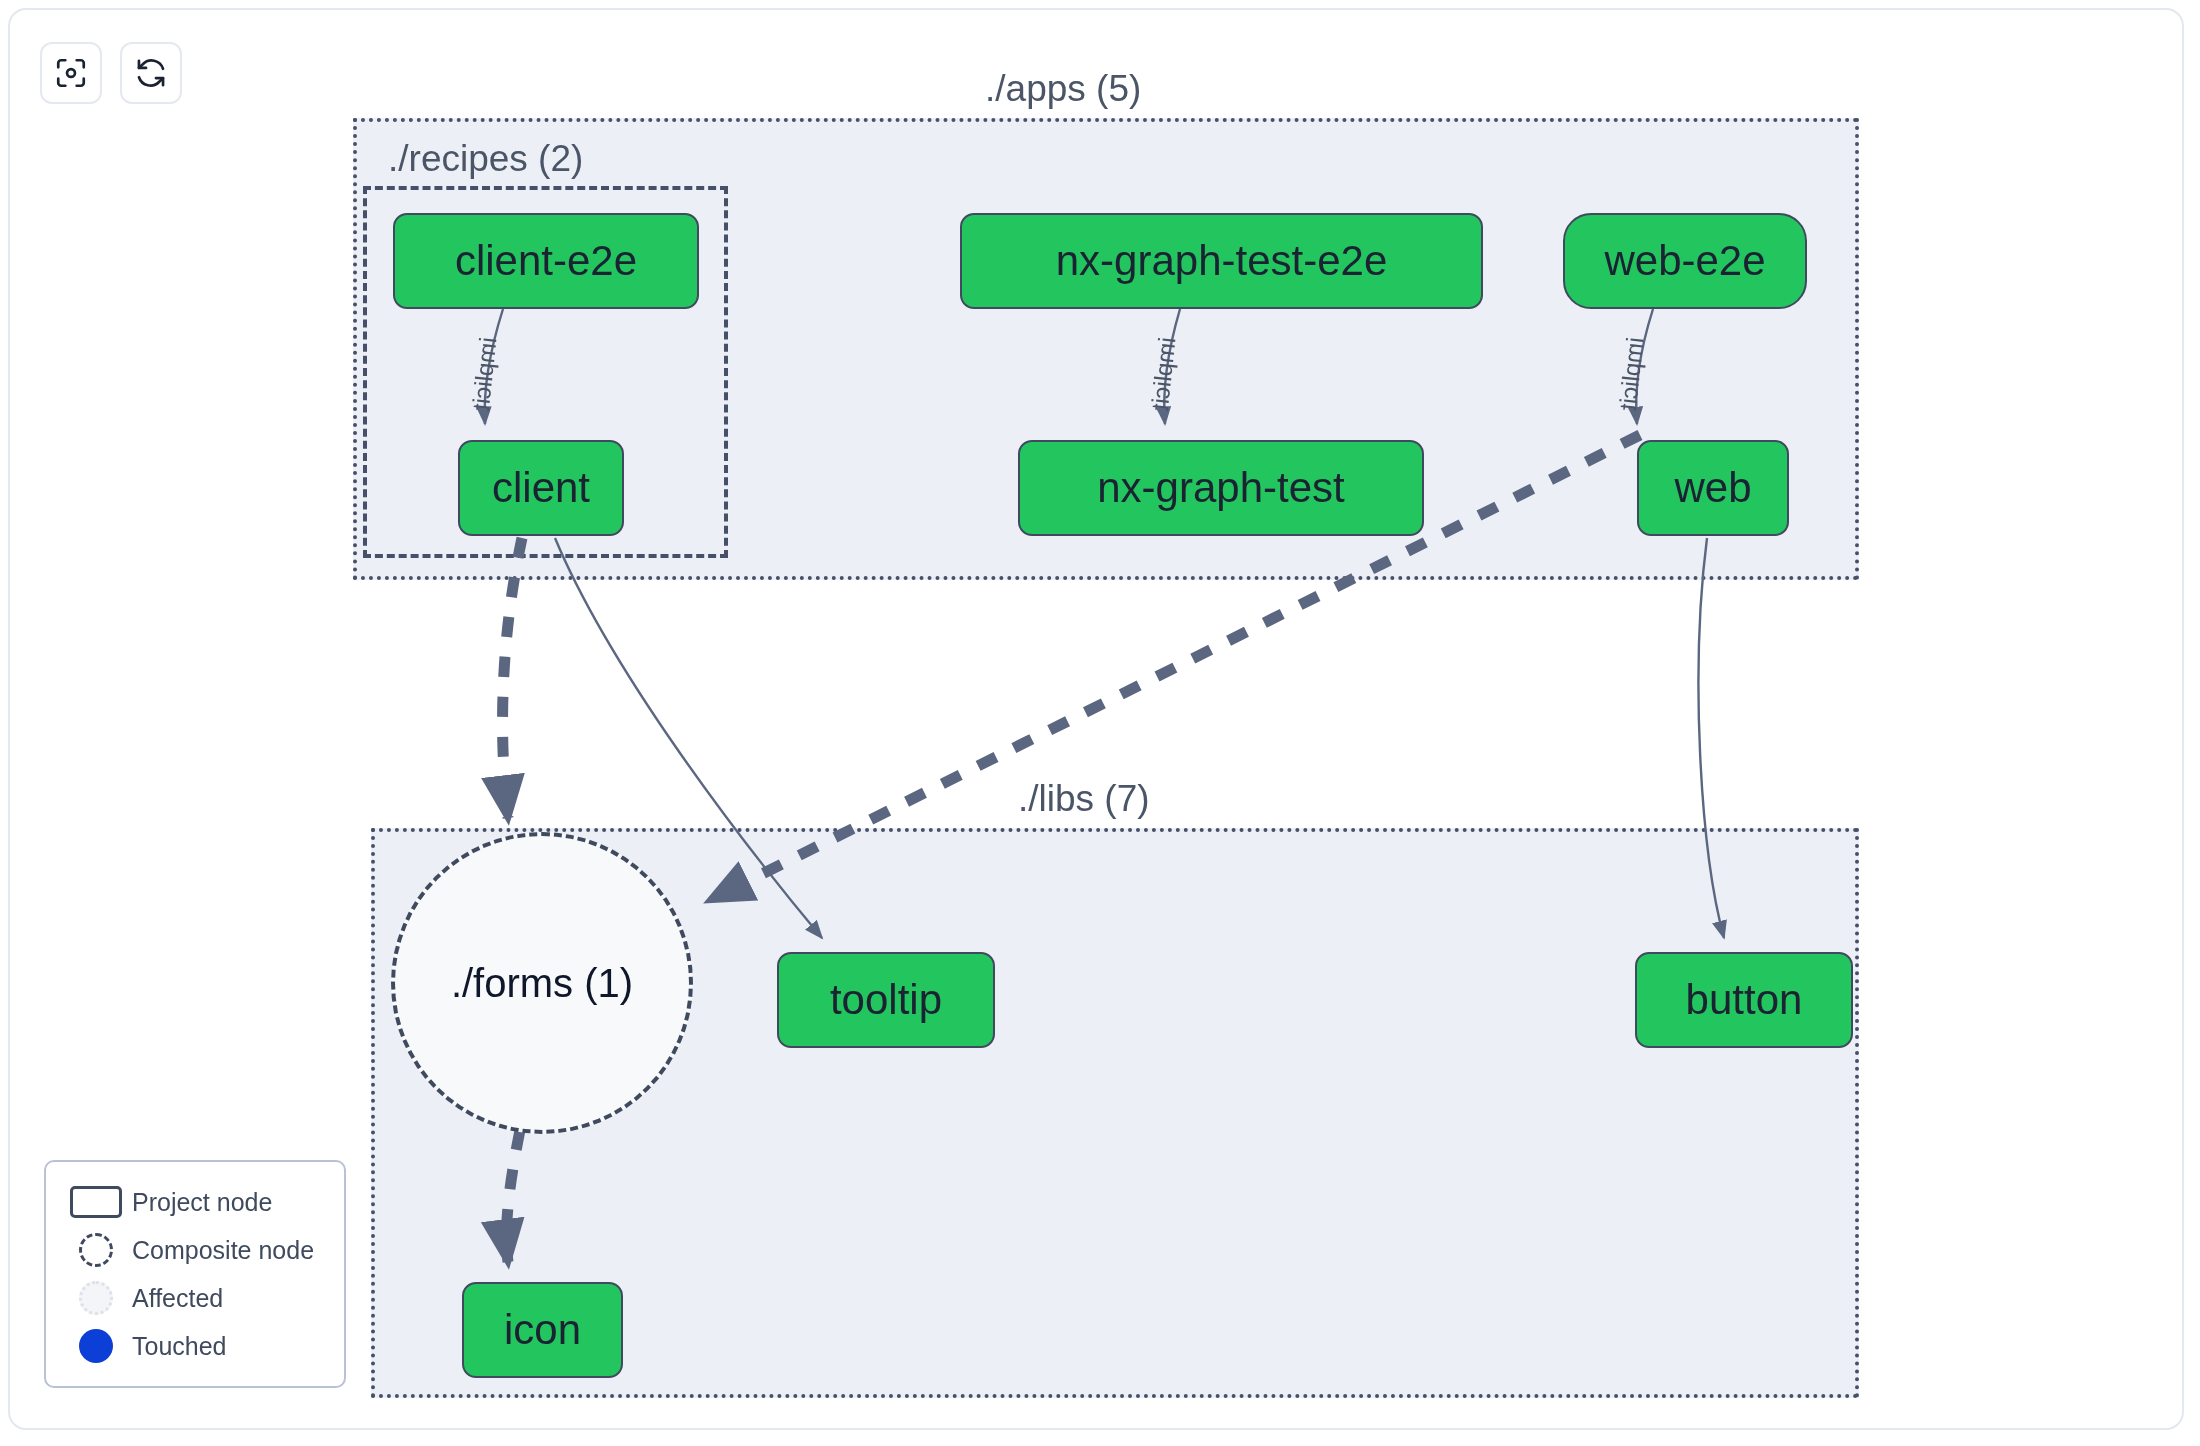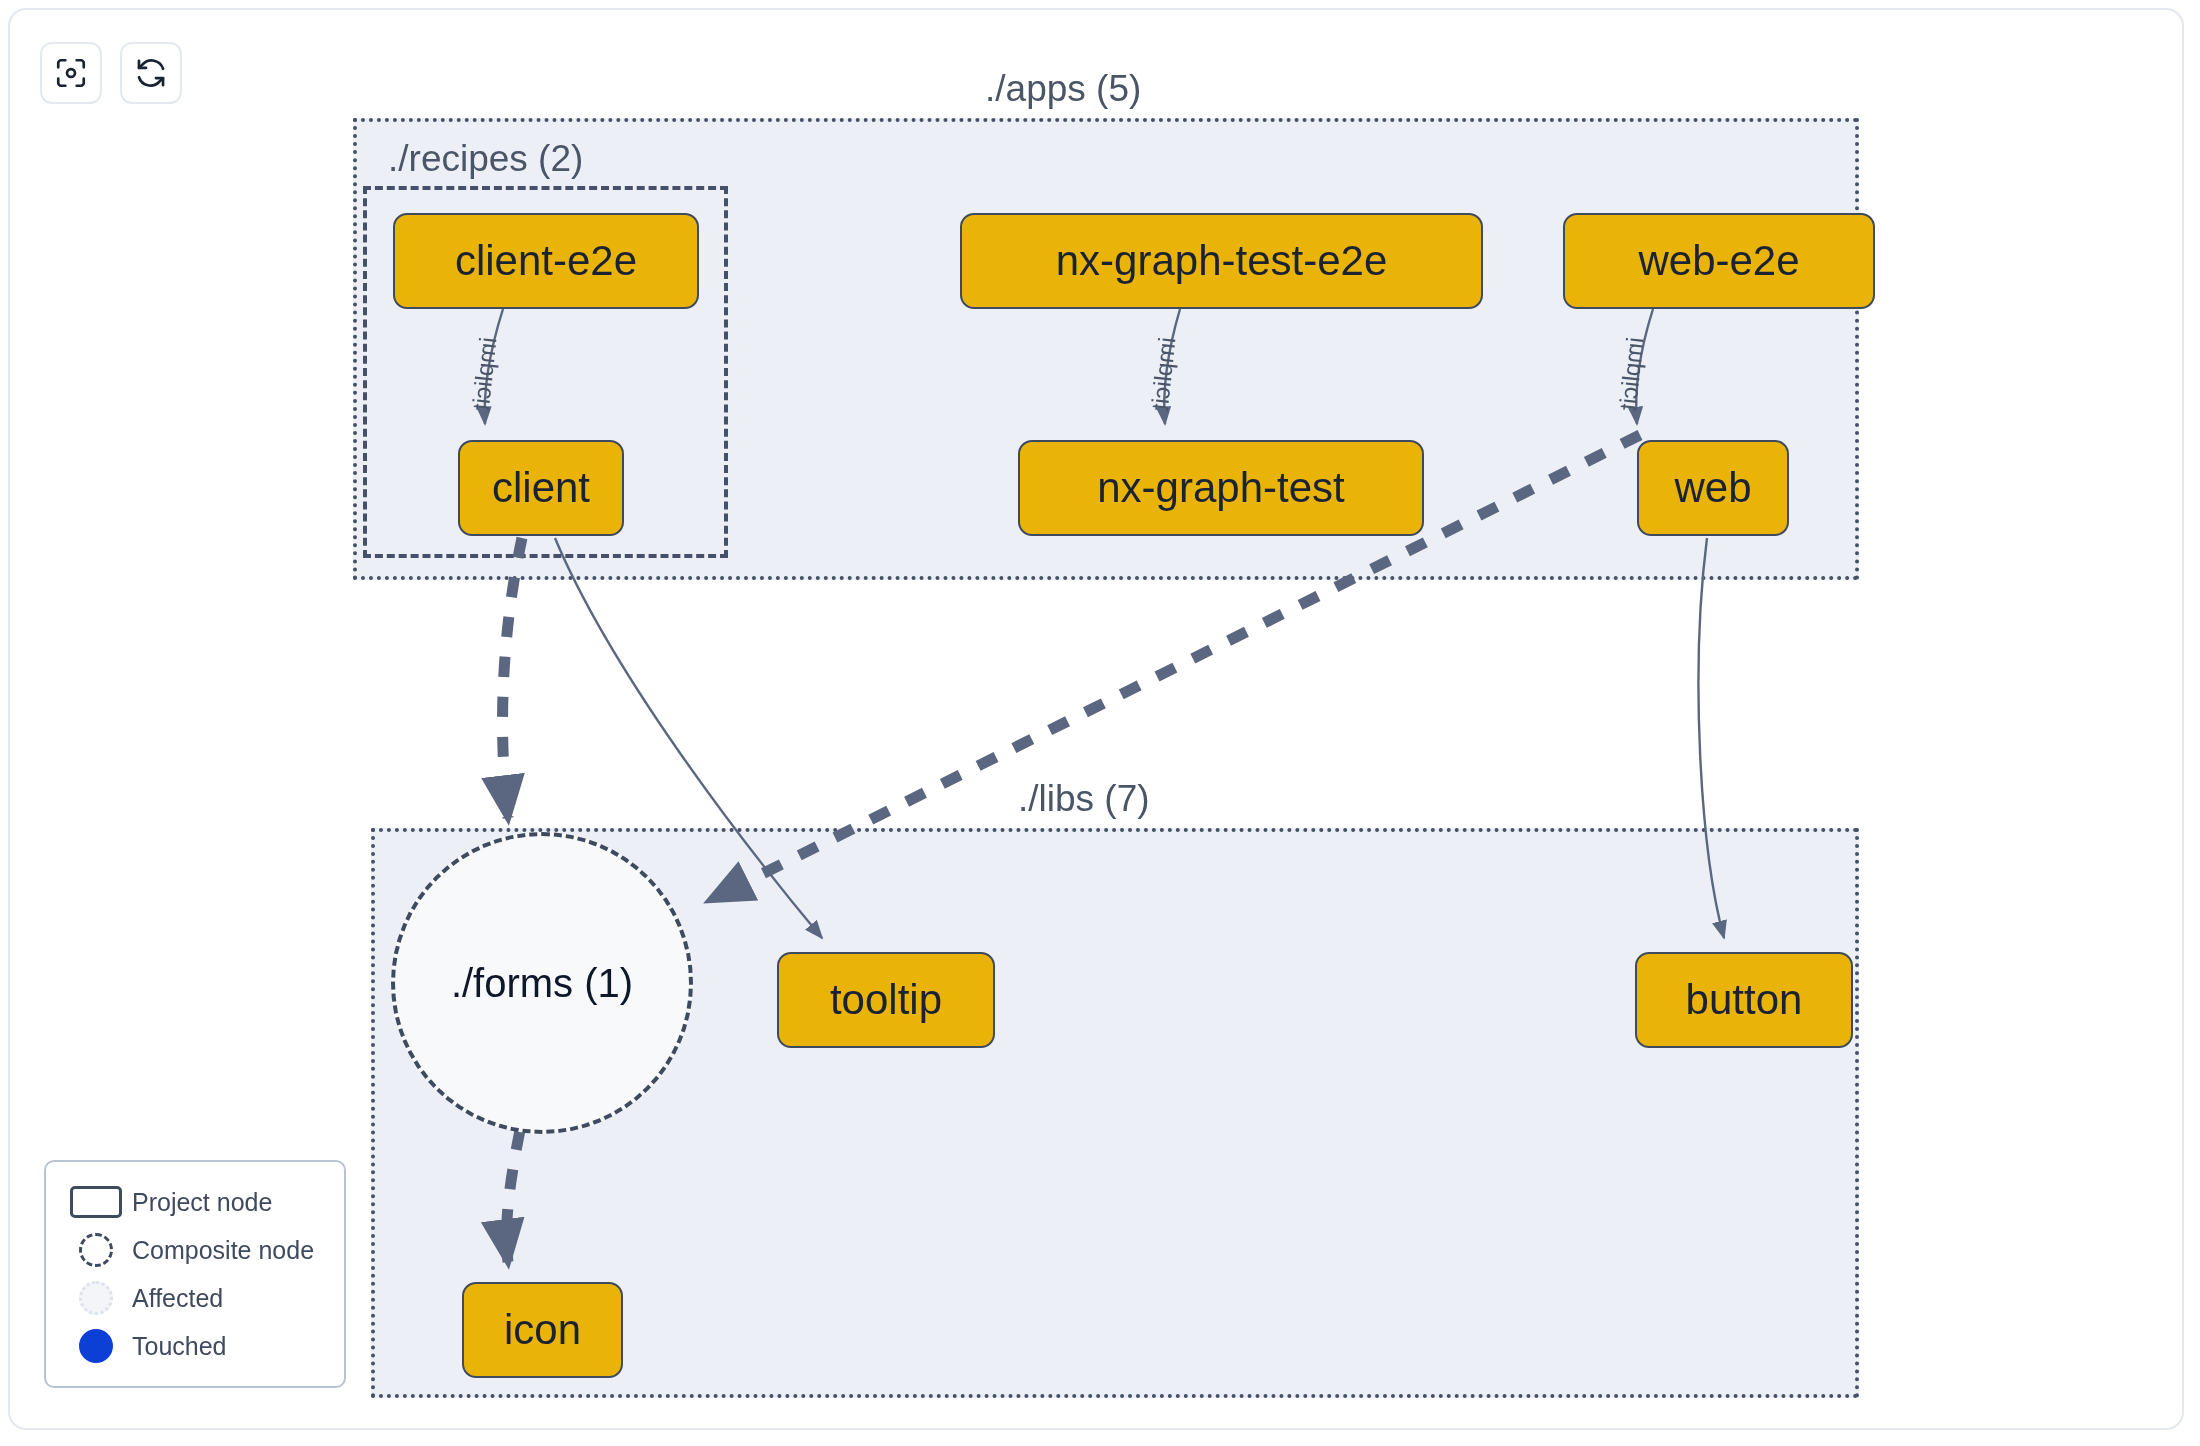--- a/index.html
+++ b/index.html
@@ -92,37 +92,37 @@
     letter-spacing: 0px;
     z-index: 6;
   }
   .label-apps  { left: 975px;  top: 58px; }
   .label-recipes { left: 378px; top: 128px; }
   .label-libs  { left: 1008px; top: 768px; }
 
   
   .node {
     position: absolute;
-    background: #eab308;
+    background: #22c55e;
     border: 2px solid #3f4a5f;
     border-radius: 14px;
     display: flex;
     align-items: center;
     justify-content: center;
     box-sizing: border-box;
     color: #1b2332;
     font-size: 42px;
     font-family: "Liberation Sans", sans-serif;
     z-index: 20;
     cursor: pointer;
   }
 
   .node-client-e2e    { left: 383px;  top: 203px; width: 306px; height: 96px; }
   .node-nxgt-e2e      { left: 950px;  top: 203px; width: 523px; height: 96px; }
-  .node-web-e2e       { left: 1553px; top: 203px; width: 312px; height: 96px; }
+  .node-web-e2e       { left: 1553px; top: 203px; width: 244px; height: 96px; border-radius: 28px; }
   .node-client        { left: 448px;  top: 430px; width: 166px; height: 96px; }
   .node-nxgt          { left: 1008px; top: 430px; width: 406px; height: 96px; }
   .node-web           { left: 1627px; top: 430px; width: 152px; height: 96px; }
   .node-tooltip       { left: 767px;  top: 942px; width: 218px; height: 96px; }
   .node-button        { left: 1625px; top: 942px; width: 218px; height: 96px; }
   .node-icon          { left: 452px;  top: 1272px; width: 161px; height: 96px; }
 
   
   .node-composite {
     position: absolute;

